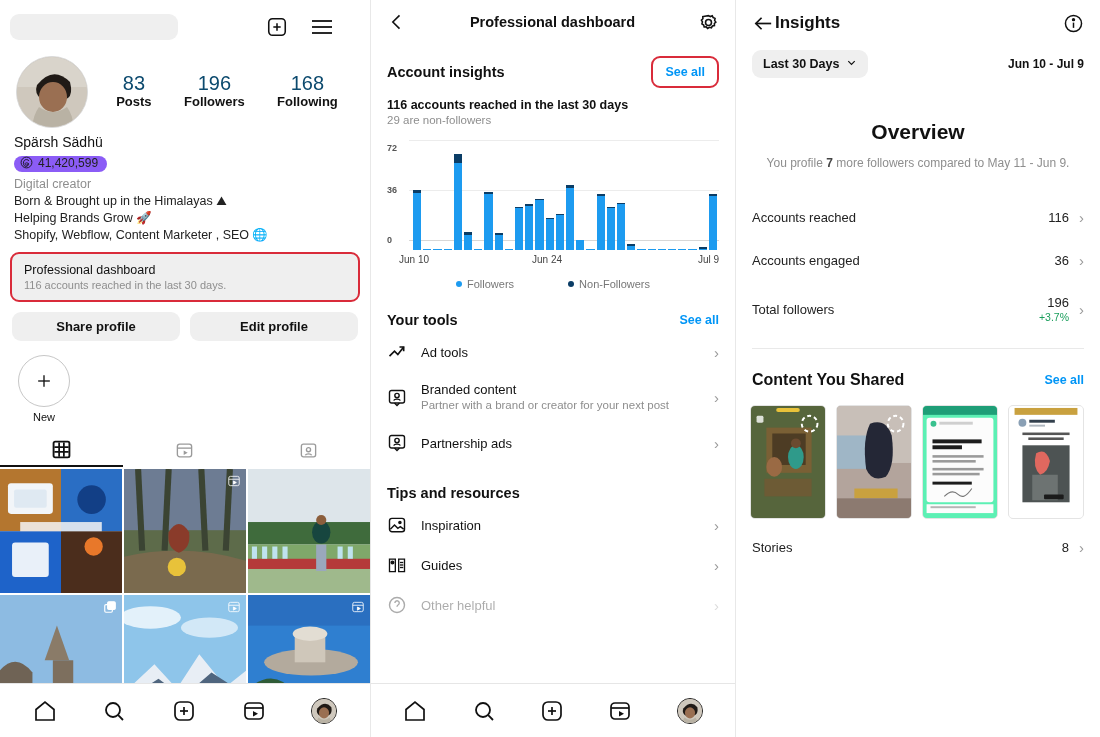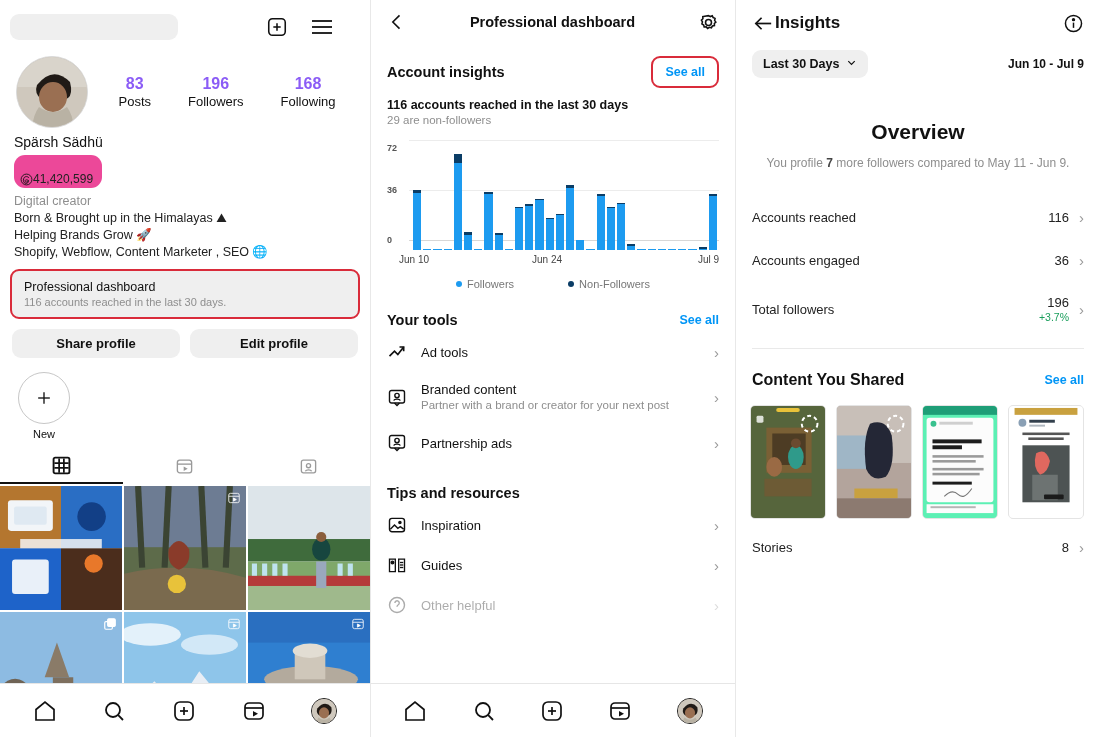--- a/index.html
+++ b/index.html
@@ -19,27 +19,27 @@
   .p1-top { display:flex; align-items:center; padding: 10px 14px 0 10px; height: 44px; }
   .searchbar { width: 168px; height: 26px; background:#efefef; border-radius: 9px; }
   .p1-top-icons { margin-left:auto; display:flex; align-items:center; gap: 22px; padding-right: 22px;}
   .icn { display:inline-flex; align-items:center; justify-content:center; }
 
   .p1-head { display:flex; align-items:center; padding: 12px 16px 0 16px; }
   .avatar-wrap { width: 72px; height: 72px; border-radius:50%; overflow:hidden; flex:none; position:relative;
                  background:#c9c4bd; border:1px solid #dadada; }
   .stats { display:flex; flex:1; justify-content:space-around; padding-left: 12px; }
   .stat { text-align:center; }
-  .stat .num { font-size: 16px; font-weight: bold; color:#8b5cf6; line-height:19px;}
-  .stat .lbl { font-size: 13px; color:#111; line-height:18px; }
+  .stat .num { font-size: 20px; font-weight: normal; color:#0c4a6e; line-height:19px;}
+  .stat .lbl { font-size: 13px; color:#111; line-height:18px;font-weight:bold; }
 
   .p1-bio { padding: 6px 14px 0 14px; }
   .bio-name { font-size: 14px; color:#111; margin-bottom: 5px; }
-  .threads-badge { display:inline-flex; align-items:center; background:#ec4899;
-                   border-radius:11px; padding: 17px 9px 2px 6px; font-size: 12px; color:#222; }
+  .threads-badge { display:inline-flex; align-items:center; gap:5px; background:#8b5cf6;
+                   border-radius:11px; padding: 0 9px 2px 6px; font-size: 12px; color:#222; }
   .bio-line { font-size: 12.5px; color:#222; line-height:17px; }
   .bio-muted { color:#8e8e8e; }
   .bio-link { color:#3a5a8c; }
 
   .pro-card { margin: 8px 10px 0 10px; background:#efefef; border-radius: 9px;
               padding: 9px 12px; border: 2px solid #d92b3a; }
   .pro-card .t { font-size: 12.5px; color:#111; }
   .pro-card .s { font-size: 11px; color:#8e8e8e; margin-top:2px; }
 
   .p1-btns { display:flex; gap:10px; padding: 10px 12px 0 12px; }

